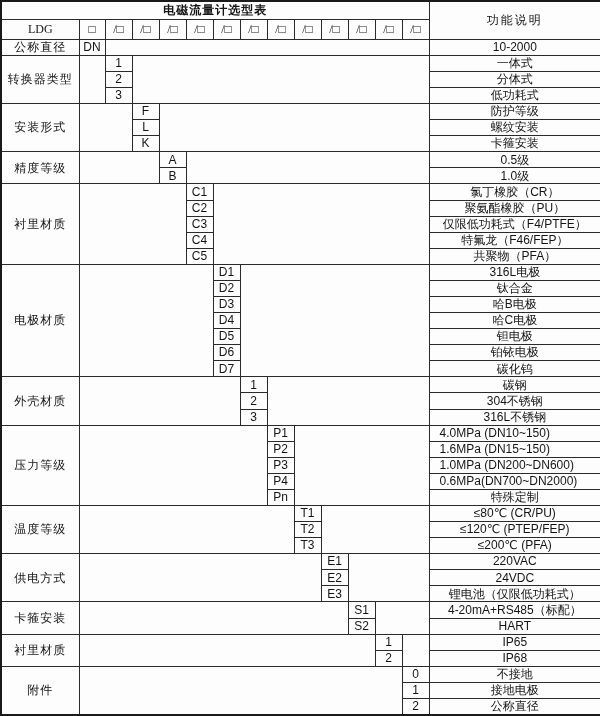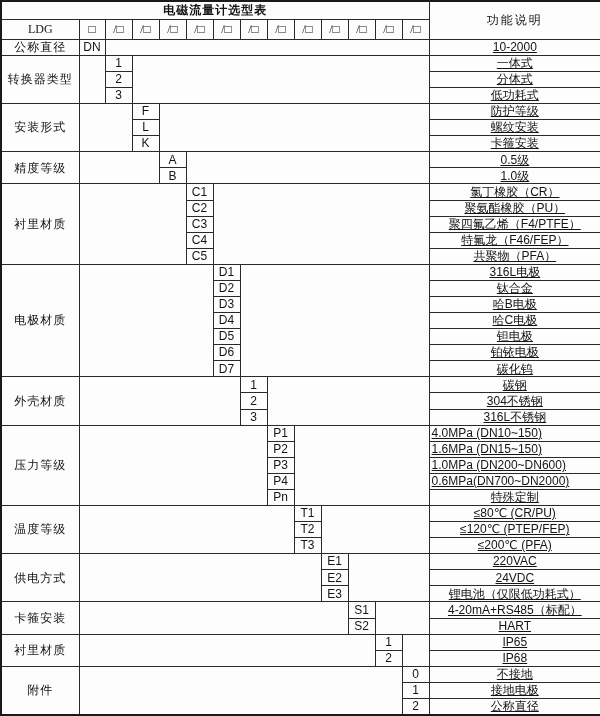--- a/index.html
+++ b/index.html
@@ -26,22 +26,22 @@
   tr.r-ldg{height:20px;font-family:Liberation Serif, serif;}
   tr.r-body{height:16px;}
   td.title{font-weight:bold;font-size:13px;letter-spacing:1px;}
   td.fn-head{font-size:13px;letter-spacing:2px;}
   td.lbl{font-size:12px;letter-spacing:1px;}
   td.ldg{text-align:left;padding-left:6px;letter-spacing:0;}
   td.dncode{text-align:left;padding-left:3px;}
   td.code{font-size:11px;}
   td.box{font-size:13px;}
   td.boxcell{font-size:13px;}
-  td.desc{font-size:12px;text-decoration:underline;}
-  td.desc.left{text-align:left;padding-left:2px;}
+  td.desc{font-size:12px;}
+  td.desc.left{text-align:left;padding-left:10px;}
 </style>
 </head>
 <body>
 
 <div class="wrap">
   <table class="sel">
     <colgroup>
       <col style="width:78px">
       <col style="width:26px">
       <col style="width:27px">
@@ -134,21 +134,21 @@
           <td class="code">C1</td>
           <td class="empty" rowspan="5" colspan="8"></td>
           <td class="desc">氯丁橡胶（CR）</td>
         </tr>
         <tr class="r-body">
           <td class="code">C2</td>
           <td class="desc">聚氨酯橡胶（PU）</td>
         </tr>
         <tr class="r-body">
           <td class="code">C3</td>
-          <td class="desc">聚四氟乙烯（F4/PTFE）</td>
+          <td class="desc">仅限低功耗式（F4/PTFE）</td>
         </tr>
         <tr class="r-body">
           <td class="code">C4</td>
           <td class="desc">特氟龙（F46/FEP）</td>
         </tr>
         <tr class="r-body">
           <td class="code">C5</td>
           <td class="desc">共聚物（PFA）</td>
         </tr>
         <tr class="r-body">

